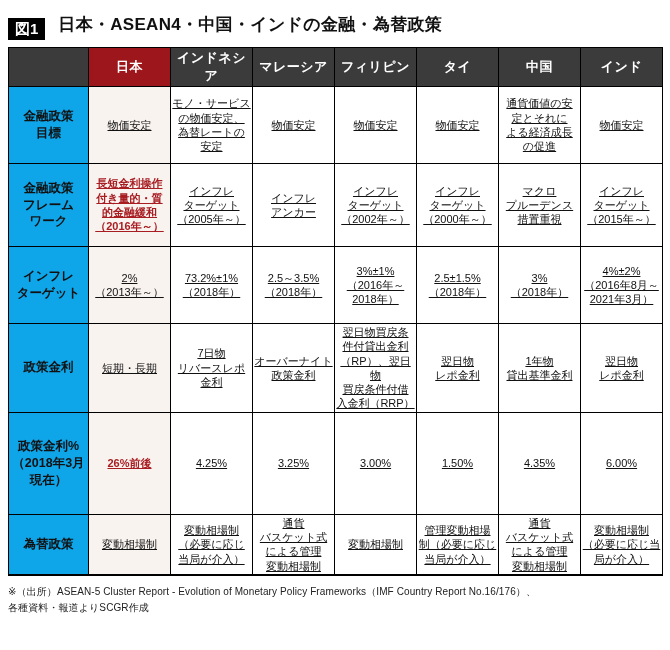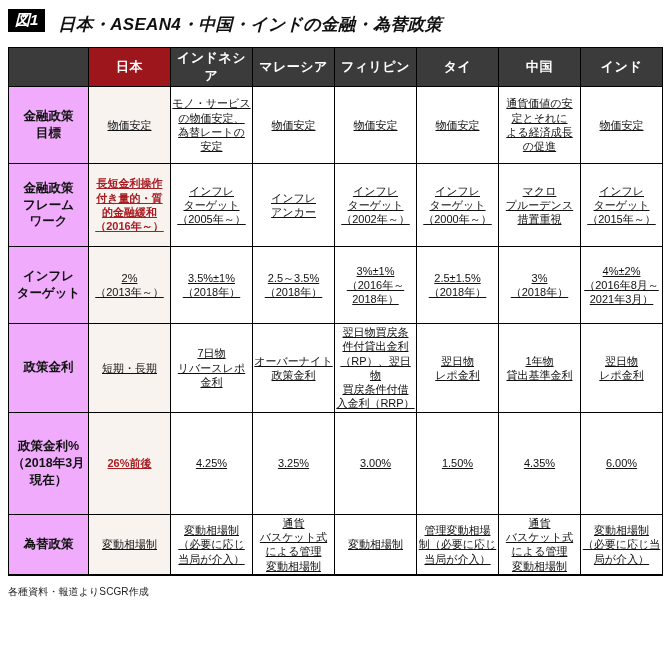--- a/index.html
+++ b/index.html
@@ -11,21 +11,21 @@
   }
   html,body{margin:0;padding:0;background:#ffffff;}
   body{
     width:670px;height:650px;
     font-family:"Liberation Sans","DejaVu Sans",sans-serif;
     color:#111;
     box-sizing:border-box;
   }
   .page{padding:8px 8px 0 8px;box-sizing:border-box;}
 
-  .title-bar{display:flex;align-items:flex-start;gap:9px;margin:1px 0 7px 0;font-style:italic;}
+  .title-bar{display:flex;align-items:flex-end;gap:9px;margin:1px 0 7px 0;}
   .badge{
     background:#000;color:#fff;font-weight:bold;font-size:15px;
     padding:3px 7px;line-height:1.1;flex:0 0 auto;
   }
   .title-text{font-size:17px;font-weight:bold;margin:4px;letter-spacing:0.3px;}
 
   table.policy-table{
     border-collapse:collapse;table-layout:fixed;width:654px;
     border:1px solid var(--grid);
     border-bottom:2px solid var(--grid);
@@ -39,21 +39,21 @@
     padding:1px 1px;box-sizing:border-box;
   }
   thead tr{height:30px;}
   thead th{
     background:var(--header-bg);color:#fff;
     font-size:13px;font-weight:bold;letter-spacing:0.5px;
   }
   thead th.japan-header{background:var(--japan-red);}
   thead th.corner{background:var(--header-bg);}
   tbody th.row-label{
-    font-size:12.5px;font-weight:bold;background:#f0abfc;line-height:1.35;
+    font-size:12.5px;font-weight:bold;background:#0ea5e9;line-height:1.35;
   }
   tbody td{font-size:11px;line-height:1.3;text-decoration:underline;}
   tbody td.japan-cell{background:var(--japan-bg);}
   tbody td.red-text{color:var(--red-text);font-weight:bold;text-align:center;}
 
   tbody tr:nth-child(1){height:77px;}
   tbody tr:nth-child(2){height:83px;}
   tbody tr:nth-child(3){height:77px;}
   tbody tr:nth-child(4){height:55px;}
   tbody tr:nth-child(5){height:102px;}
@@ -140,21 +140,21 @@
 措置重視</td>
           <td>インフレ
 ターゲット
 （2015年～）</td>
         </tr>
         <tr>
           <th class="row-label">インフレ
 ターゲット</th>
           <td class="japan-cell">2%
 （2013年～）</td>
-          <td>3.5%±1%
+          <td>73.2%±1%
 （2018年）</td>
           <td>2.5～3.5%
 （2018年）</td>
           <td>3%±1%
 （2016年～
 2018年）</td>
           <td>2.5±1.5%
 （2018年）</td>
           <td>3%
 （2018年）</td>
@@ -213,16 +213,17 @@
 による管理
 変動相場制</td>
           <td>変動相場制
 （必要に応じ当
 局が介入）</td>
         </tr>
       </tbody>
   </table>
 
   <footer class="source-note">
+    <div>※（出所）ASEAN-5 Cluster Report - Evolution of Monetary Policy Frameworks（IMF Country Report No.16/176）、</div>
     <div>各種資料・報道よりSCGR作成</div>
   </footer>
 
 </div>
 
 </body></html>

